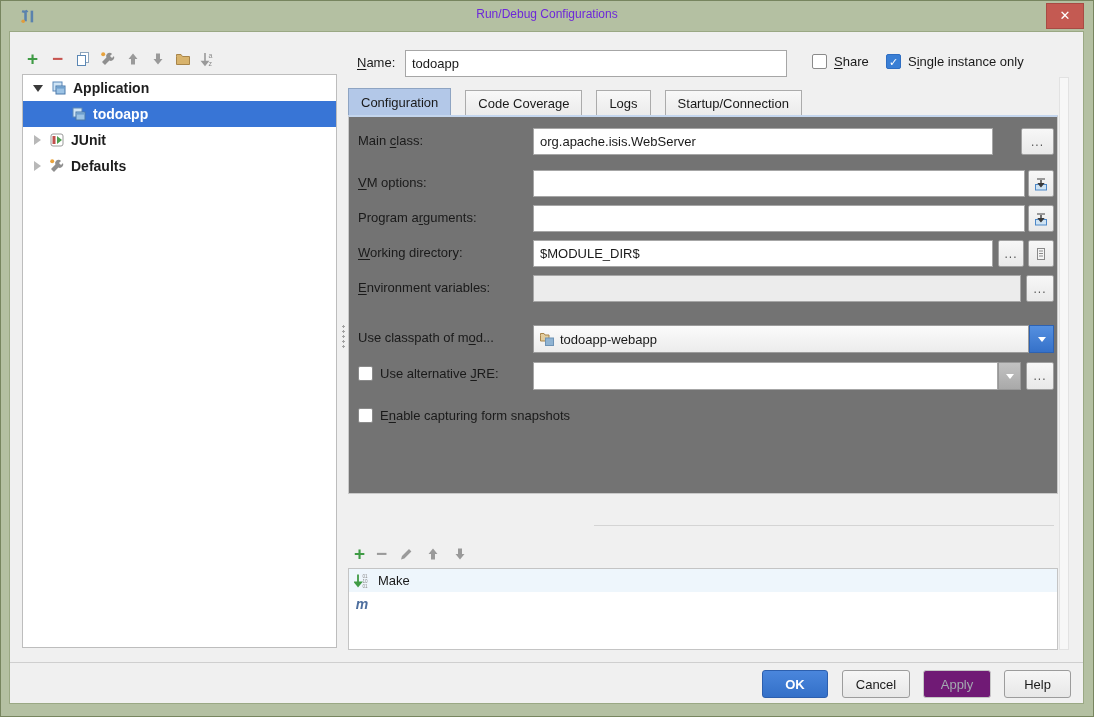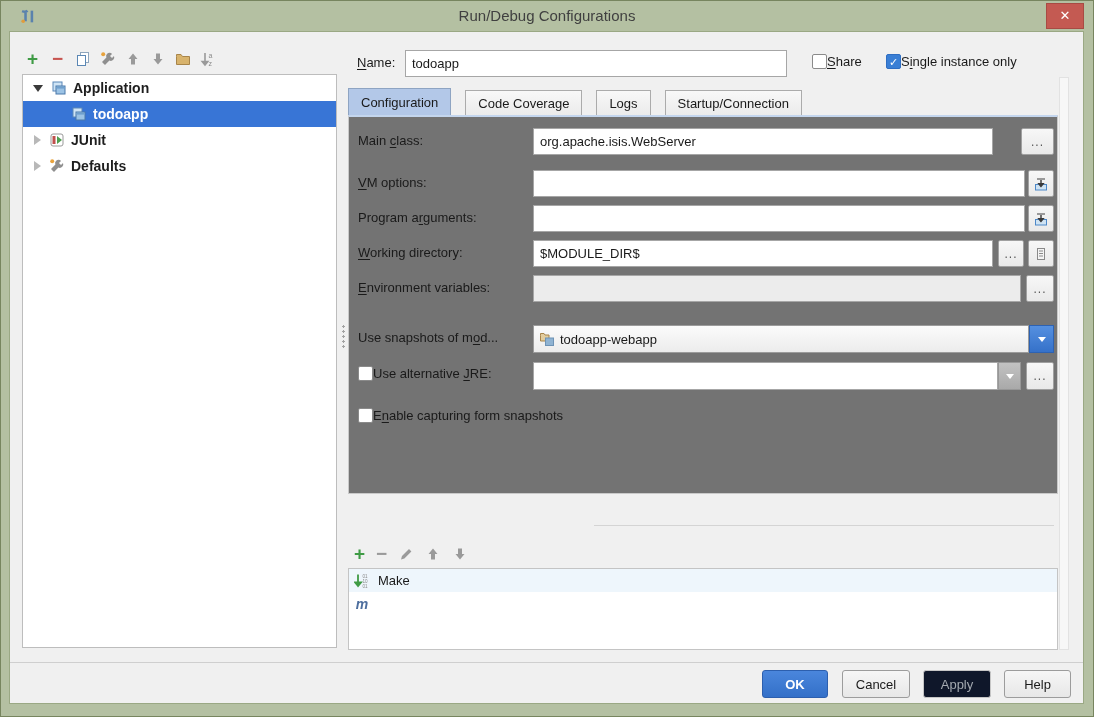--- a/index.html
+++ b/index.html
@@ -1,20 +1,20 @@
 <!DOCTYPE html>
 <html><head>
 <meta charset="utf-8">
 <style>
   html,body{margin:0;padding:0;background:#555;}
   *{box-sizing:border-box;font-family:"Liberation Sans","DejaVu Sans",sans-serif;}
   .window{position:relative;width:1094px;height:717px;background:#b4c0a2;overflow:hidden;border:1px solid #77855f;}
   
   .titlebar{position:absolute;left:0;top:0;width:100%;height:30px;}
-  .title{position:absolute;left:0;right:0;top:6px;text-align:center;font-size:15px;color:#404040;}
+  .title{position:absolute;left:0;right:0;top:6px;text-align:center;font-size:12px;color:#6d28d9;}
   .logo{position:absolute;left:19px;top:7px;width:17px;height:17px;}
   .close-btn{position:absolute;right:9px;top:2px;width:38px;height:26px;background:#c45a52;border:1px solid #a84b44;color:#fff;font-size:13px;line-height:24px;text-align:center;cursor:default;}
   
   .content{position:absolute;left:8px;right:9px;top:30px;bottom:12px;background:#f0f0f0;border:1px solid #9aa884;}
   
   .ltb{position:absolute;left:10px;top:16px;height:22px;display:flex;align-items:center;}
   .tbi{width:25px;height:22px;display:flex;align-items:center;justify-content:center;}
   .glyph-add{color:#3f9b45;font-size:19px;font-weight:bold;line-height:18px;}
   .glyph-rem{color:#c75450;font-size:19px;font-weight:bold;line-height:18px;}
   .glyph-rem-gray{color:#9a9a9a;font-size:19px;font-weight:bold;line-height:18px;}
@@ -29,21 +29,21 @@
   
   .splitter{position:absolute;left:329px;top:42px;width:9px;height:574px;cursor:col-resize;}
   .splitter .dots{position:absolute;left:2px;top:250px;width:5px;height:26px;
      background-image:radial-gradient(circle,#a2a2a2 1px,transparent 1.2px);background-size:5px 5px;}
   
   .field,.fieldbox{border:1px solid #a6a6a6;background:#fff;font-size:13px;color:#1a1a1a;padding:0 6px;display:flex;align-items:center;}
   .name-label{position:absolute;left:347px;top:23px;font-size:13px;color:#1a1a1a;}
   .name-field{position:absolute;left:395px;top:18px;width:382px;height:27px;}
   .chk{width:15px;height:15px;border:1px solid #8a8a8a;background:#fff;border-radius:2px;flex:none;}
   .chk.checked{background:#3a7fd5;border-color:#2f6ec2;color:#fff;font-size:11px;font-weight:bold;text-align:center;line-height:14px;}
-  .chkrow{position:absolute;display:flex;align-items:center;font-size:13px;color:#1a1a1a;justify-content:space-between;}
+  .chkrow{position:absolute;display:flex;align-items:center;gap:7px;font-size:13px;color:#1a1a1a;justify-content:space-between;}
   .mn{text-decoration:underline;text-underline-offset:2px;}
   
   .tabs{position:absolute;left:338px;top:56px;height:27px;display:flex;align-items:flex-end;}
   .tab{height:25px;margin-right:14px;padding:0 12px;display:flex;align-items:center;font-size:13px;color:#1a1a1a;
        background:linear-gradient(#f8f8f8,#ebebeb);border:1px solid #ababab;border-bottom:none;}
   .tab.selected{height:27px;background:#b3c8e8;border-color:#8ea4c2;}
   .tabpanel{position:absolute;left:338px;top:83px;width:710px;height:379px;background:#737373;
        border:1px solid #c9c9c9;border-top:2px solid #c4d6ee;}
   .flabel{position:absolute;left:9px;font-size:13px;color:#1a1a1a;}
   .ffield{position:absolute;left:184px;height:27px;}
@@ -65,21 +65,21 @@
   .blrow{height:23px;display:flex;align-items:center;font-size:13px;color:#1a1a1a;gap:8px;padding-left:5px;}
   .blrow.first{background:#eef6fc;}
   .maven-m{font-style:italic;font-weight:bold;font-size:14px;color:#4d6e9e;width:16px;text-align:center;}
   
   .vscroll{position:absolute;left:1049px;top:45px;width:10px;height:573px;background:#f7f7f7;border:1px solid #e2e2e2;}
   
   .btmline{position:absolute;left:0;right:0;top:630px;height:1px;background:#cfcfcf;}
   .btn{position:absolute;top:638px;height:28px;border:1px solid #9c9c9c;border-radius:3px;font-size:13px;color:#1a1a1a;
        background:linear-gradient(#f6f6f6,#e7e7e7);display:flex;align-items:center;justify-content:center;}
   .btn-ok{background:linear-gradient(#4a86dc,#3370c8);border-color:#2c5fae;color:#fff;font-weight:bold;}
-  .btn-disabled{background:#0f172a;border-color:#c6c6c6;color:#a3a9b0;}
+  .btn-disabled{background:#701a75;border-color:#c6c6c6;color:#a3a9b0;}
 </style>
 </head>
 <body>
 
 <div class="window">
 
   <div class="titlebar">
     <svg class="logo" viewBox="0 0 16 16">
       <path d="M2 3c2 .8 4 .6 5 -0.5" stroke="#5a82ad" stroke-width="2.4" fill="none"></path>
       <rect x="4" y="4.5" width="2.4" height="8" fill="#5a82ad"></rect>
@@ -269,21 +269,21 @@
         <span></span><span class="mn">E</span><span>nvironment variables:</span>
       </div>
       <div class="field ffield disabled-field" style="top:158px;width:488px;">
           <span></span>
         </div>
       <div class="sqbtn" style="left:677px;top:158px;width:28px;">
           <span>...</span>
         </div>
 
       <div class="flabel" style="top:213px;">
-        <span>Use snapshots of m</span><span class="mn">o</span><span>d...</span>
+        <span>Use classpath of m</span><span class="mn">o</span><span>d...</span>
       </div>
       <div class="combo" style="top:208px;width:496px;">
         <svg width="16" height="16" viewBox="0 0 16 16">
           <path d="M1.5 4.5v-2h3.5l1 1.5h4v6h-8.5z" fill="#e3cd9e" stroke="#a8854a"></path>
           <rect x="6.5" y="7" width="8" height="7.5" fill="#8fb3d2" stroke="#6e93b5"></rect>
         </svg>
         <span>todoapp-webapp</span>
       </div>
       <div class="combo-btn cb-blue" style="left:680px;top:208px;">
           <span class="tri-down"></span>

